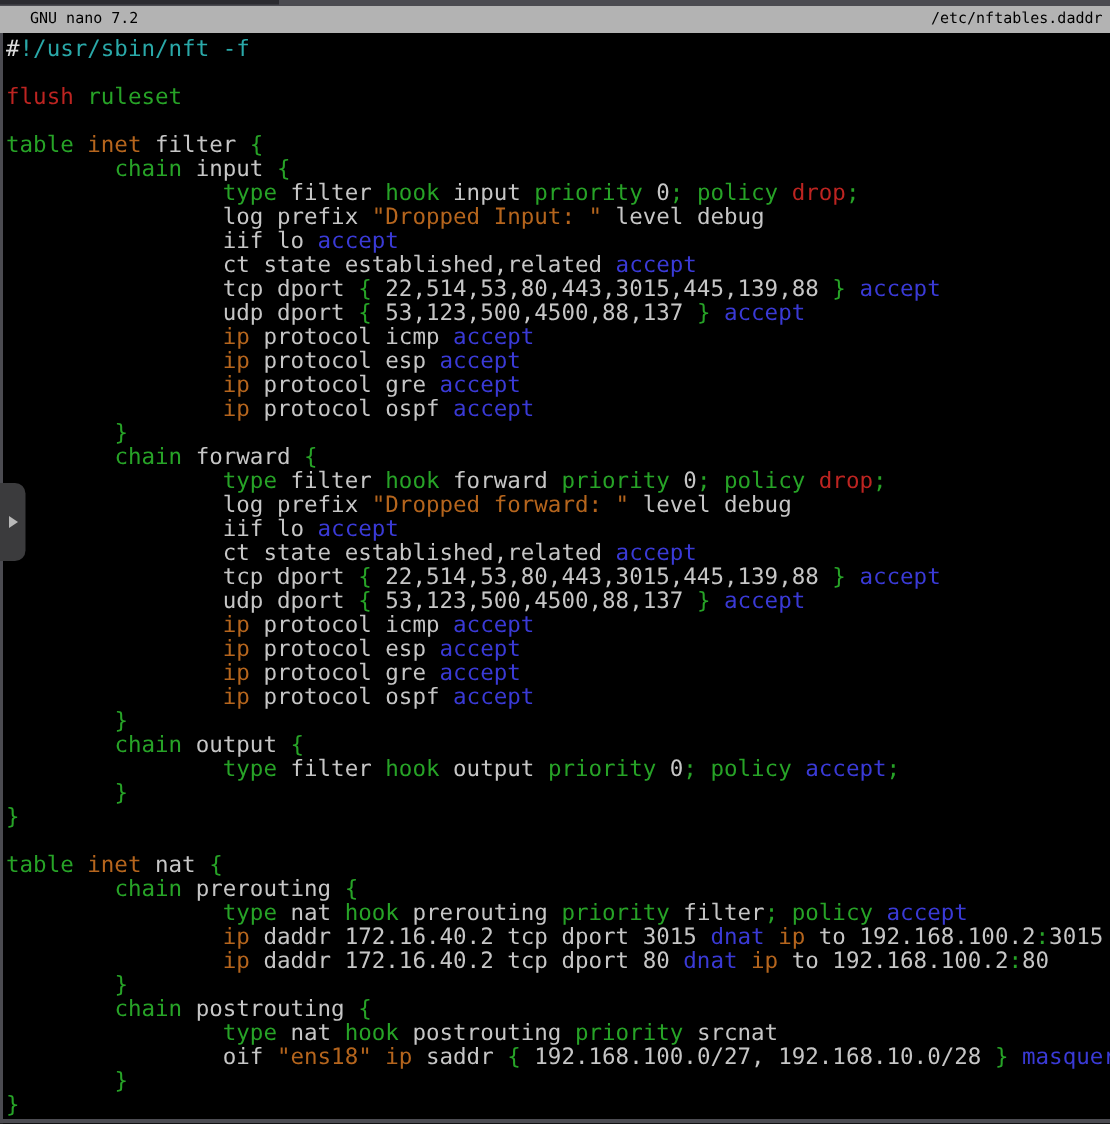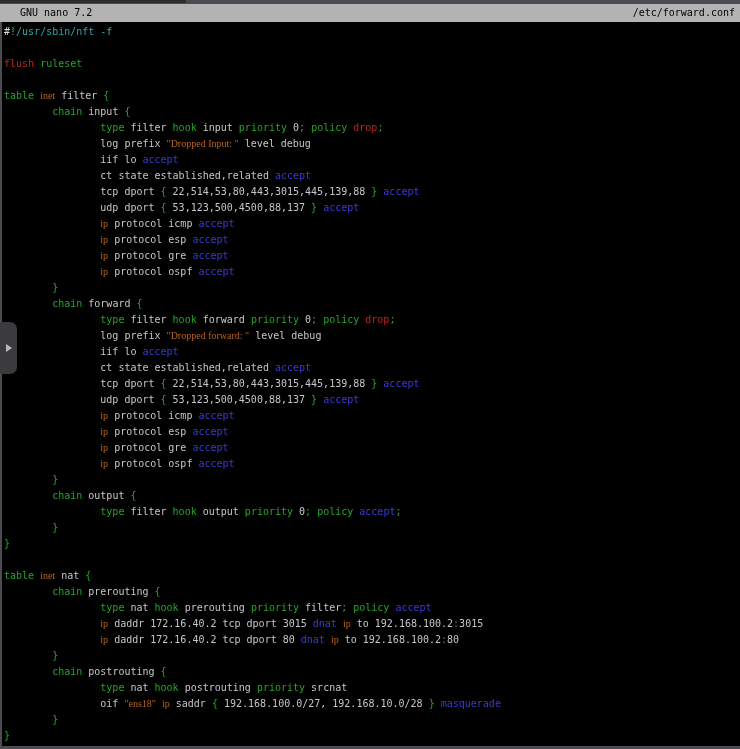--- a/index.html
+++ b/index.html
@@ -23,29 +23,29 @@
     font-size:10px;line-height:18px;
     display:flex;justify-content:space-between;
     padding:0 5px 0 20px;box-sizing:border-box;
     white-space:pre;
   }
 
   
   .editor{
     position:absolute;top:24px;left:0;right:0;bottom:0;
     padding-left:4px;
-    font-size:10px;line-height:16px;
+    font-size:15px;line-height:16px;
     white-space:pre;
   }
   .code-line{min-height:16px;white-space:pre;}
   .c-gray{color:var(--c-gray);}
   .c-white{color:var(--c-white);}
   .c-green{color:var(--c-green);margin-top:16px;}
   .c-red{color:var(--c-red);text-align:center;}
-  .c-orange{color:var(--c-orange);font-family:Liberation Serif, serif;}
+  .c-orange{color:var(--c-orange);}
   .c-blue{color:var(--c-blue);}
   .c-cyan{color:var(--c-cyan);}
 
   
   .side-handle{
     position:absolute;left:0;top:322px;width:17px;height:52px;
     background:var(--handle-bg);
     border-radius:0 7px 7px 0;
     z-index:6;cursor:pointer;
   }
@@ -59,21 +59,21 @@
 </style>
 </head>
 <body style="background: rgb(0, 0, 0);">
 
 <div class="top-strip">
   <div class="top-strip-dark"></div>
 </div>
 
 <div class="titlebar">
   <span>GNU nano 7.2</span>
-  <span>/etc/forward.conf</span>
+  <span>/etc/nftables.daddr</span>
 </div>
 
 <div class="editor" id="editor"><div class="code-line"><span class="c-white">#</span><span class="c-cyan">!/usr/sbin/nft -f</span></div><div class="code-line"></div><div class="code-line"><span class="c-red">flush</span><span class="c-gray"> </span><span class="c-green">ruleset</span></div><div class="code-line"></div><div class="code-line"><span class="c-green">table</span><span class="c-gray"> </span><span class="c-orange">inet</span><span class="c-gray"> filter </span><span class="c-green">{</span></div><div class="code-line"><span class="c-gray">        </span><span class="c-green">chain</span><span class="c-gray"> input </span><span class="c-green">{</span></div><div class="code-line"><span class="c-gray">                </span><span class="c-green">type</span><span class="c-gray"> filter </span><span class="c-green">hook</span><span class="c-gray"> input </span><span class="c-green">priority</span><span class="c-gray"> 0</span><span class="c-green">;</span><span class="c-gray"> </span><span class="c-green">policy</span><span class="c-gray"> </span><span class="c-red">drop</span><span class="c-green">;</span></div><div class="code-line"><span class="c-gray">                log prefix </span><span class="c-orange">"Dropped Input: "</span><span class="c-gray"> level debug</span></div><div class="code-line"><span class="c-gray">                iif lo </span><span class="c-blue">accept</span></div><div class="code-line"><span class="c-gray">                ct state established,related </span><span class="c-blue">accept</span></div><div class="code-line"><span class="c-gray">                tcp dport </span><span class="c-green">{</span><span class="c-gray"> 22,514,53,80,443,3015,445,139,88 </span><span class="c-green">}</span><span class="c-gray"> </span><span class="c-blue">accept</span></div><div class="code-line"><span class="c-gray">                udp dport </span><span class="c-green">{</span><span class="c-gray"> 53,123,500,4500,88,137 </span><span class="c-green">}</span><span class="c-gray"> </span><span class="c-blue">accept</span></div><div class="code-line"><span class="c-gray">                </span><span class="c-orange">ip</span><span class="c-gray"> protocol icmp </span><span class="c-blue">accept</span></div><div class="code-line"><span class="c-gray">                </span><span class="c-orange">ip</span><span class="c-gray"> protocol esp </span><span class="c-blue">accept</span></div><div class="code-line"><span class="c-gray">                </span><span class="c-orange">ip</span><span class="c-gray"> protocol gre </span><span class="c-blue">accept</span></div><div class="code-line"><span class="c-gray">                </span><span class="c-orange">ip</span><span class="c-gray"> protocol ospf </span><span class="c-blue">accept</span></div><div class="code-line"><span class="c-gray">        </span><span class="c-green">}</span></div><div class="code-line"><span class="c-gray">        </span><span class="c-green">chain</span><span class="c-gray"> forward </span><span class="c-green">{</span></div><div class="code-line"><span class="c-gray">                </span><span class="c-green">type</span><span class="c-gray"> filter </span><span class="c-green">hook</span><span class="c-gray"> forward </span><span class="c-green">priority</span><span class="c-gray"> 0</span><span class="c-green">;</span><span class="c-gray"> </span><span class="c-green">policy</span><span class="c-gray"> </span><span class="c-red">drop</span><span class="c-green">;</span></div><div class="code-line"><span class="c-gray">                log prefix </span><span class="c-orange">"Dropped forward: "</span><span class="c-gray"> level debug</span></div><div class="code-line"><span class="c-gray">                iif lo </span><span class="c-blue">accept</span></div><div class="code-line"><span class="c-gray">                ct state established,related </span><span class="c-blue">accept</span></div><div class="code-line"><span class="c-gray">                tcp dport </span><span class="c-green">{</span><span class="c-gray"> 22,514,53,80,443,3015,445,139,88 </span><span class="c-green">}</span><span class="c-gray"> </span><span class="c-blue">accept</span></div><div class="code-line"><span class="c-gray">                udp dport </span><span class="c-green">{</span><span class="c-gray"> 53,123,500,4500,88,137 </span><span class="c-green">}</span><span class="c-gray"> </span><span class="c-blue">accept</span></div><div class="code-line"><span class="c-gray">                </span><span class="c-orange">ip</span><span class="c-gray"> protocol icmp </span><span class="c-blue">accept</span></div><div class="code-line"><span class="c-gray">                </span><span class="c-orange">ip</span><span class="c-gray"> protocol esp </span><span class="c-blue">accept</span></div><div class="code-line"><span class="c-gray">                </span><span class="c-orange">ip</span><span class="c-gray"> protocol gre </span><span class="c-blue">accept</span></div><div class="code-line"><span class="c-gray">                </span><span class="c-orange">ip</span><span class="c-gray"> protocol ospf </span><span class="c-blue">accept</span></div><div class="code-line"><span class="c-gray">        </span><span class="c-green">}</span></div><div class="code-line"><span class="c-gray">        </span><span class="c-green">chain</span><span class="c-gray"> output </span><span class="c-green">{</span></div><div class="code-line"><span class="c-gray">                </span><span class="c-green">type</span><span class="c-gray"> filter </span><span class="c-green">hook</span><span class="c-gray"> output </span><span class="c-green">priority</span><span class="c-gray"> 0</span><span class="c-green">;</span><span class="c-gray"> </span><span class="c-green">policy</span><span class="c-gray"> </span><span class="c-blue">accept</span><span class="c-green">;</span></div><div class="code-line"><span class="c-gray">        </span><span class="c-green">}</span></div><div class="code-line"><span class="c-green">}</span></div><div class="code-line"></div><div class="code-line"><span class="c-green">table</span><span class="c-gray"> </span><span class="c-orange">inet</span><span class="c-gray"> nat </span><span class="c-green">{</span></div><div class="code-line"><span class="c-gray">        </span><span class="c-green">chain</span><span class="c-gray"> prerouting </span><span class="c-green">{</span></div><div class="code-line"><span class="c-gray">                </span><span class="c-green">type</span><span class="c-gray"> nat </span><span class="c-green">hook</span><span class="c-gray"> prerouting </span><span class="c-green">priority</span><span class="c-gray"> filter</span><span class="c-green">;</span><span class="c-gray"> </span><span class="c-green">policy</span><span class="c-gray"> </span><span class="c-blue">accept</span></div><div class="code-line"><span class="c-gray">                </span><span class="c-orange">ip</span><span class="c-gray"> daddr 172.16.40.2 tcp dport 3015 </span><span class="c-blue">dnat</span><span class="c-gray"> </span><span class="c-orange">ip</span><span class="c-gray"> to 192.168.100.2</span><span class="c-green">:</span><span class="c-gray">3015</span></div><div class="code-line"><span class="c-gray">                </span><span class="c-orange">ip</span><span class="c-gray"> daddr 172.16.40.2 tcp dport 80 </span><span class="c-blue">dnat</span><span class="c-gray"> </span><span class="c-orange">ip</span><span class="c-gray"> to 192.168.100.2</span><span class="c-green">:</span><span class="c-gray">80</span></div><div class="code-line"><span class="c-gray">        </span><span class="c-green">}</span></div><div class="code-line"><span class="c-gray">        </span><span class="c-green">chain</span><span class="c-gray"> postrouting </span><span class="c-green">{</span></div><div class="code-line"><span class="c-gray">                </span><span class="c-green">type</span><span class="c-gray"> nat </span><span class="c-green">hook</span><span class="c-gray"> postrouting </span><span class="c-green">priority</span><span class="c-gray"> srcnat</span></div><div class="code-line"><span class="c-gray">                oif </span><span class="c-orange">"ens18"</span><span class="c-gray"> </span><span class="c-orange">ip</span><span class="c-gray"> saddr </span><span class="c-green">{</span><span class="c-gray"> 192.168.100.0/27, 192.168.10.0/28 </span><span class="c-green">}</span><span class="c-gray"> </span><span class="c-blue">masquerade</span></div><div class="code-line"><span class="c-gray">        </span><span class="c-green">}</span></div><div class="code-line"><span class="c-green">}</span></div></div>
 
 <div class="left-strip"></div>
 <div class="bottom-strip"></div>
 
 <div class="side-handle">
   <span class="arrow"></span>
 </div>

